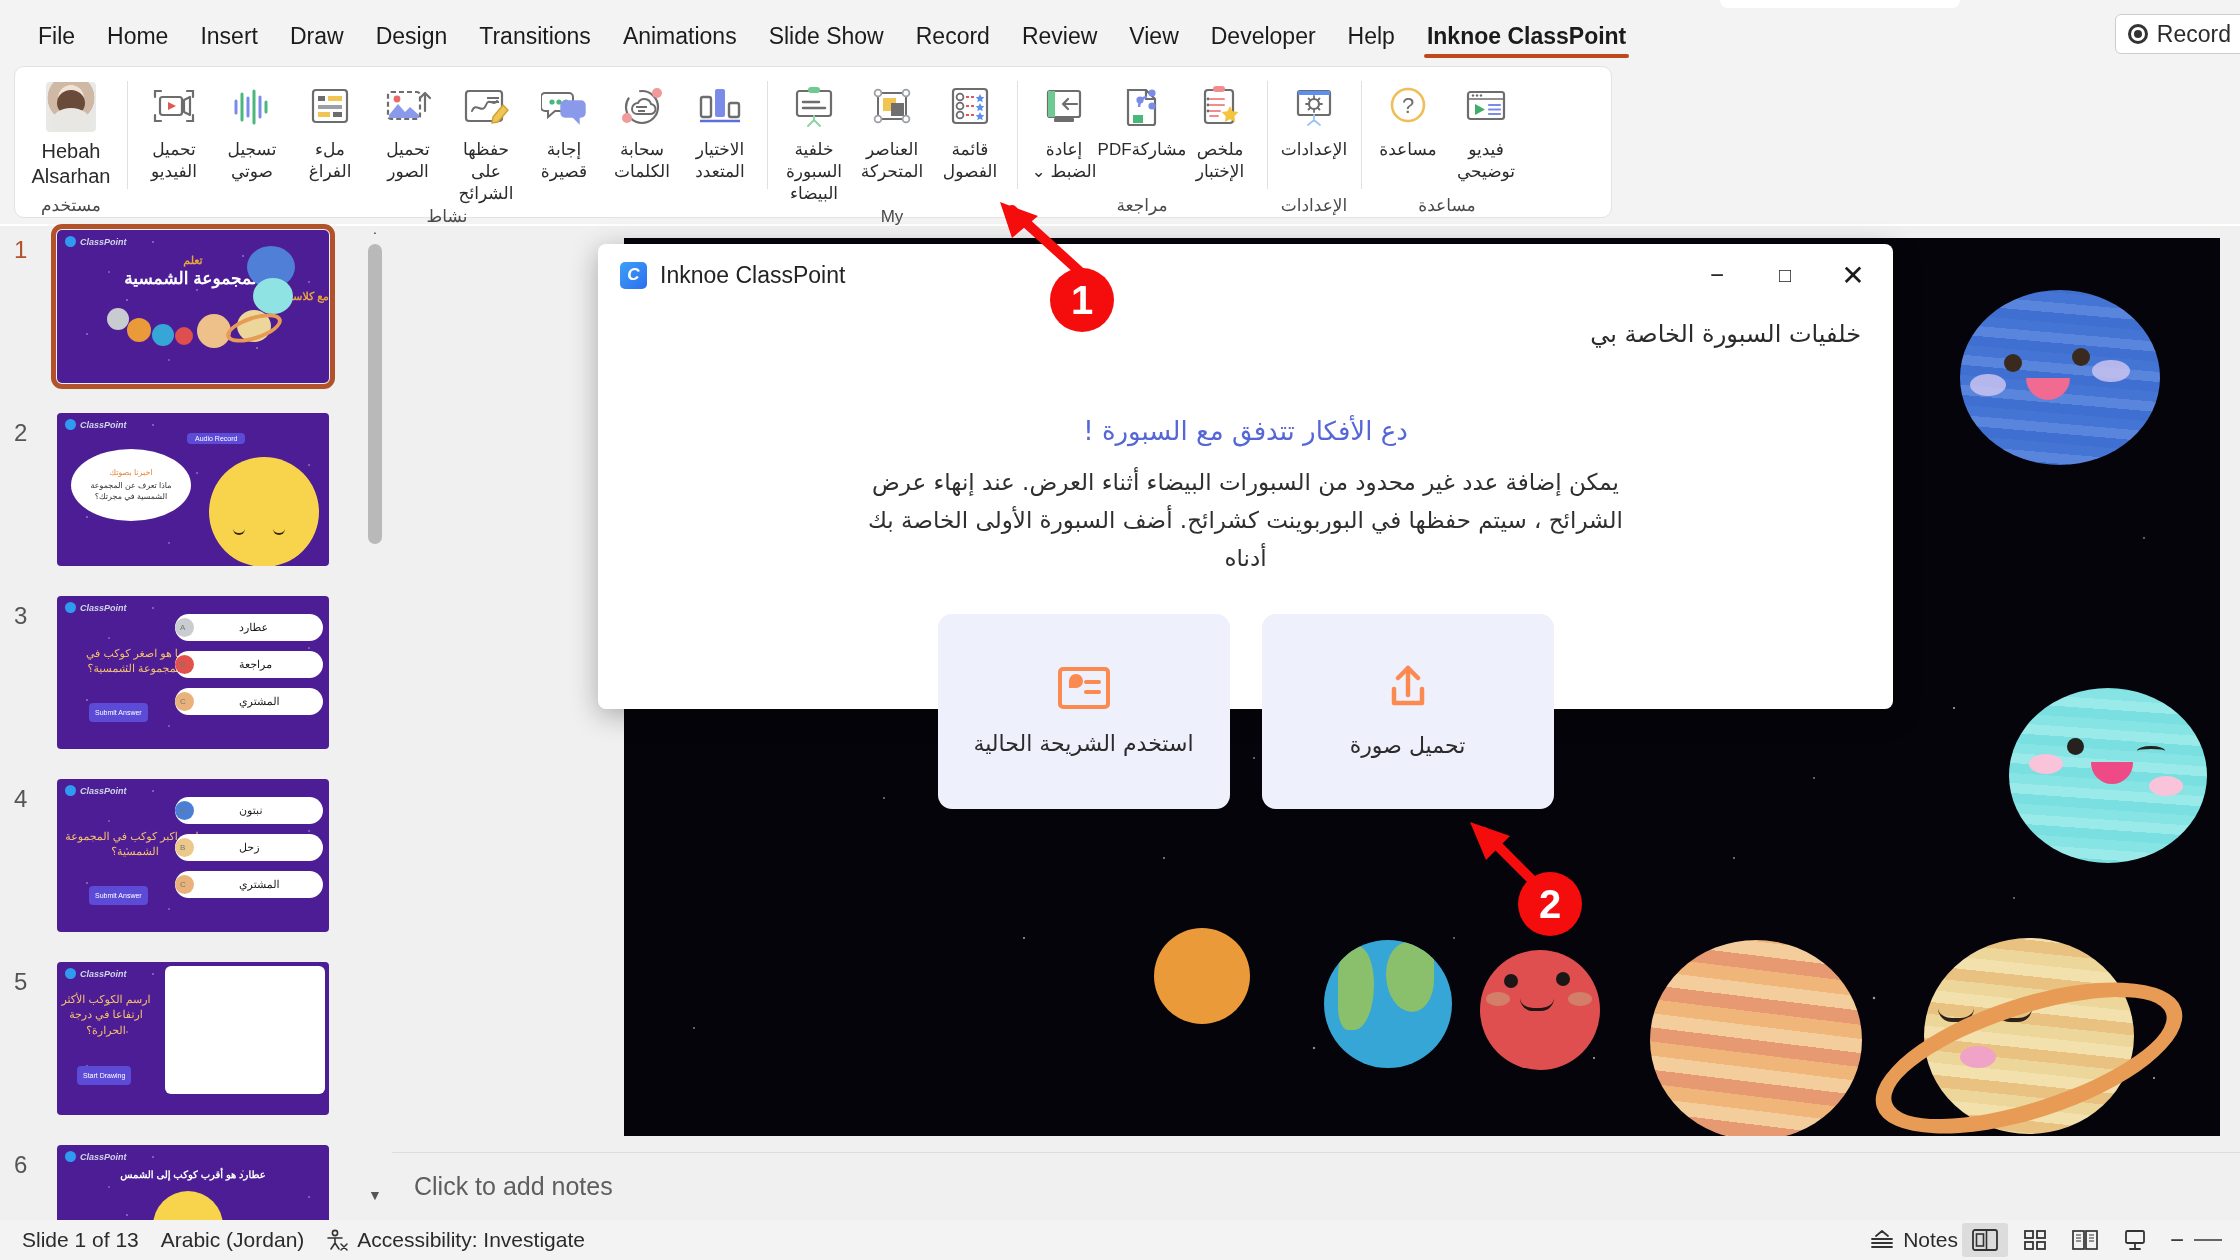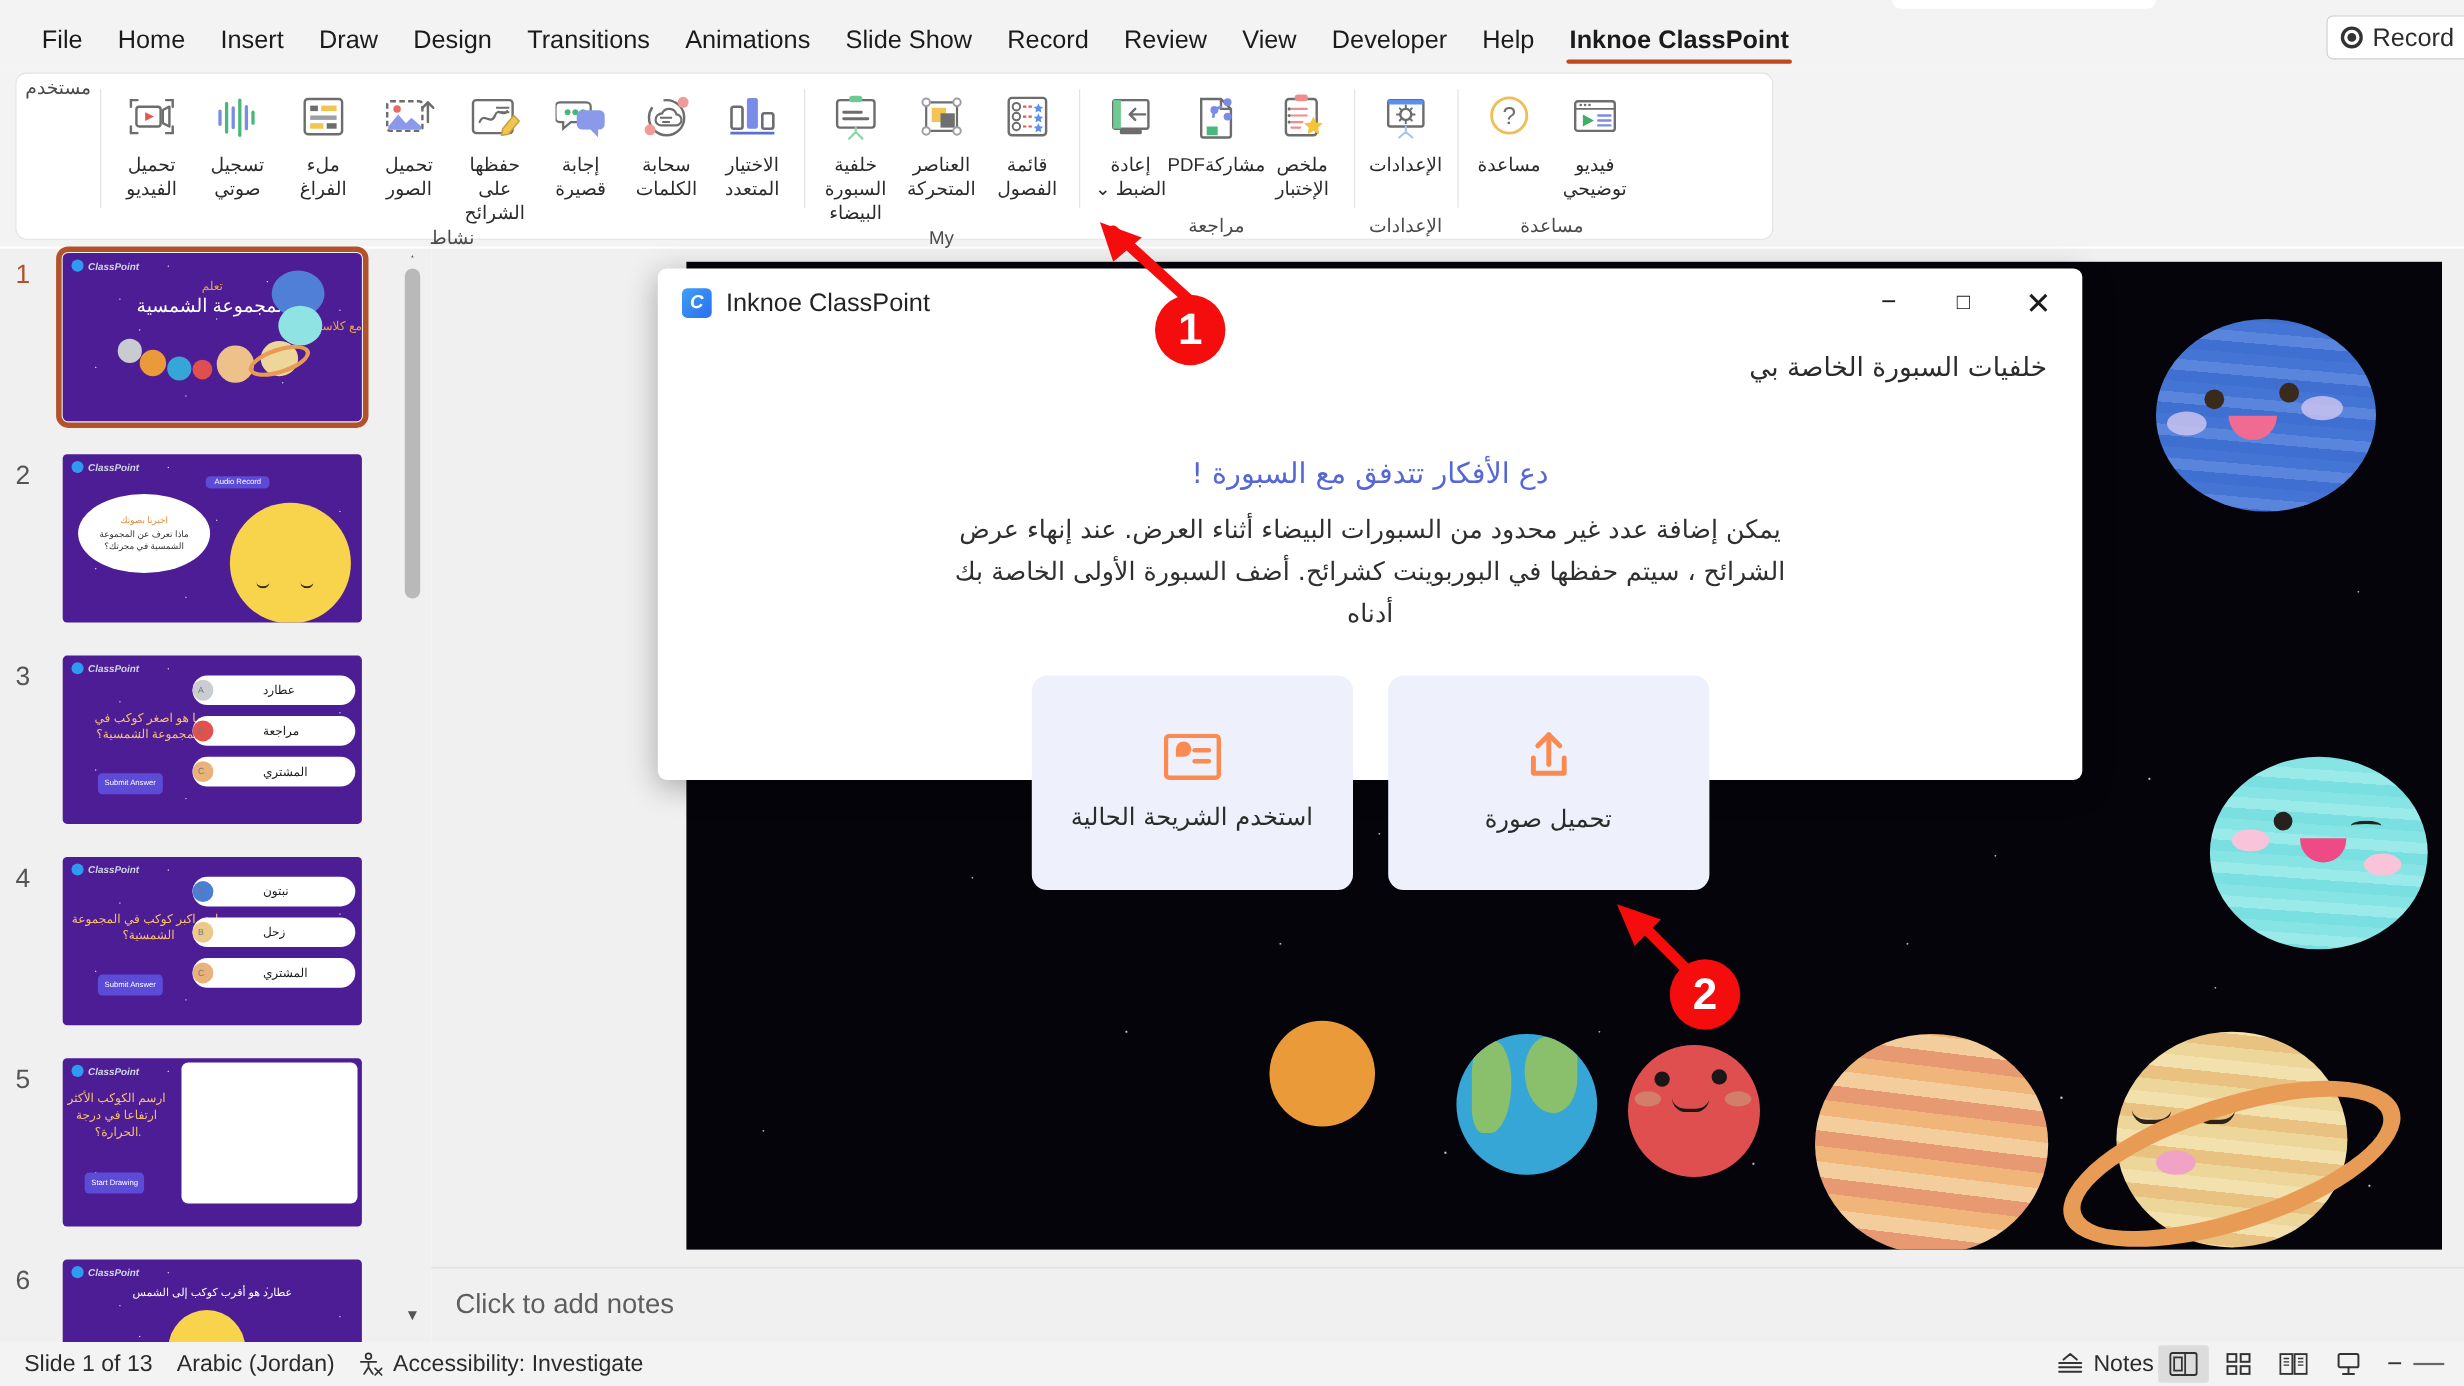--- a/index.html
+++ b/index.html
@@ -126,21 +126,21 @@
       radial-gradient(1px 1px at 30px 104px, #fff, transparent),
       radial-gradient(1px 1px at 112px 130px, #ddd, transparent),
       radial-gradient(1px 1px at 200px 118px, #fff, transparent),
       radial-gradient(1px 1px at 252px 52px, #eee, transparent),
       radial-gradient(1px 1px at 70px 70px, #fff, transparent),
       radial-gradient(1px 1px at 160px 96px, #ccc, transparent);
   }
   .cp-badge { position:absolute; left:8px; top:6px; display:flex; align-items:center; gap:4px; }
   .cp-badge .dot { width:11px;height:11px;border-radius:50%;background:#2f9bf0; }
   .cp-badge .txt { font-size:9px; color:#cfd6e6; font-style: italic; font-weight:bold; }
-  .t-title { position:absolute; width:100%; text-align:center; direction:rtl; }
+  .t-title { position:absolute; width:100%; text-align:center; direction:rtl;font-weight:bold; }
   .planet { position:absolute; border-radius:50%; }
   .q-ans {
     position:absolute; right:6px; height:27px; width:148px; background:#fff;
     border-radius:14px; display:flex; align-items:center; justify-content:flex-end;
     gap:5px; padding-right:9px; direction:rtl;
   }
   .q-ans .pl { width:19px;height:19px;border-radius:50%; }
   .q-ans .tx { font-size:11px; color:#1b1b1b;margin-left:40px; }
   .q-ans .let { position:absolute; left:5px; font-size:8px; color:#777; }
   .q-text {
@@ -321,20 +321,28 @@
       </div>
     <div class="record-btn">
       <span class="rec-dot"></span>
       <span>Record</span>
     </div>
   </div>
 
   <div class="ribbon">
     <div class="ribbon-card" id="ribbon-card">
         <div class="rgroup">
+          <div class="rgroup-items">
+            <div class="ritem user">
+              <div class="ico">
+                <div class="avatar"></div>
+              </div>
+              <div class="lab" style="direction: ltr;">Hebah<br>Alsarhan</div>
+            </div>
+          </div>
           <div class="rgroup-label">مستخدم</div>
         </div>
         <div class="rgroup">
           <div class="rgroup-items">
             <div class="ritem">
               <div class="ico">
                 <svg width="46" height="44" viewBox="0 0 46 44">
                   <rect x="4" y="12" width="10" height="20" rx="2" fill="none" stroke="#6d6d6d" stroke-width="2.4"></rect>
                   <rect x="18" y="4" width="10" height="28" rx="2" fill="#7b8ce8"></rect>
                   <rect x="32" y="18" width="10" height="14" rx="2" fill="none" stroke="#6d6d6d" stroke-width="2.4"></rect>

